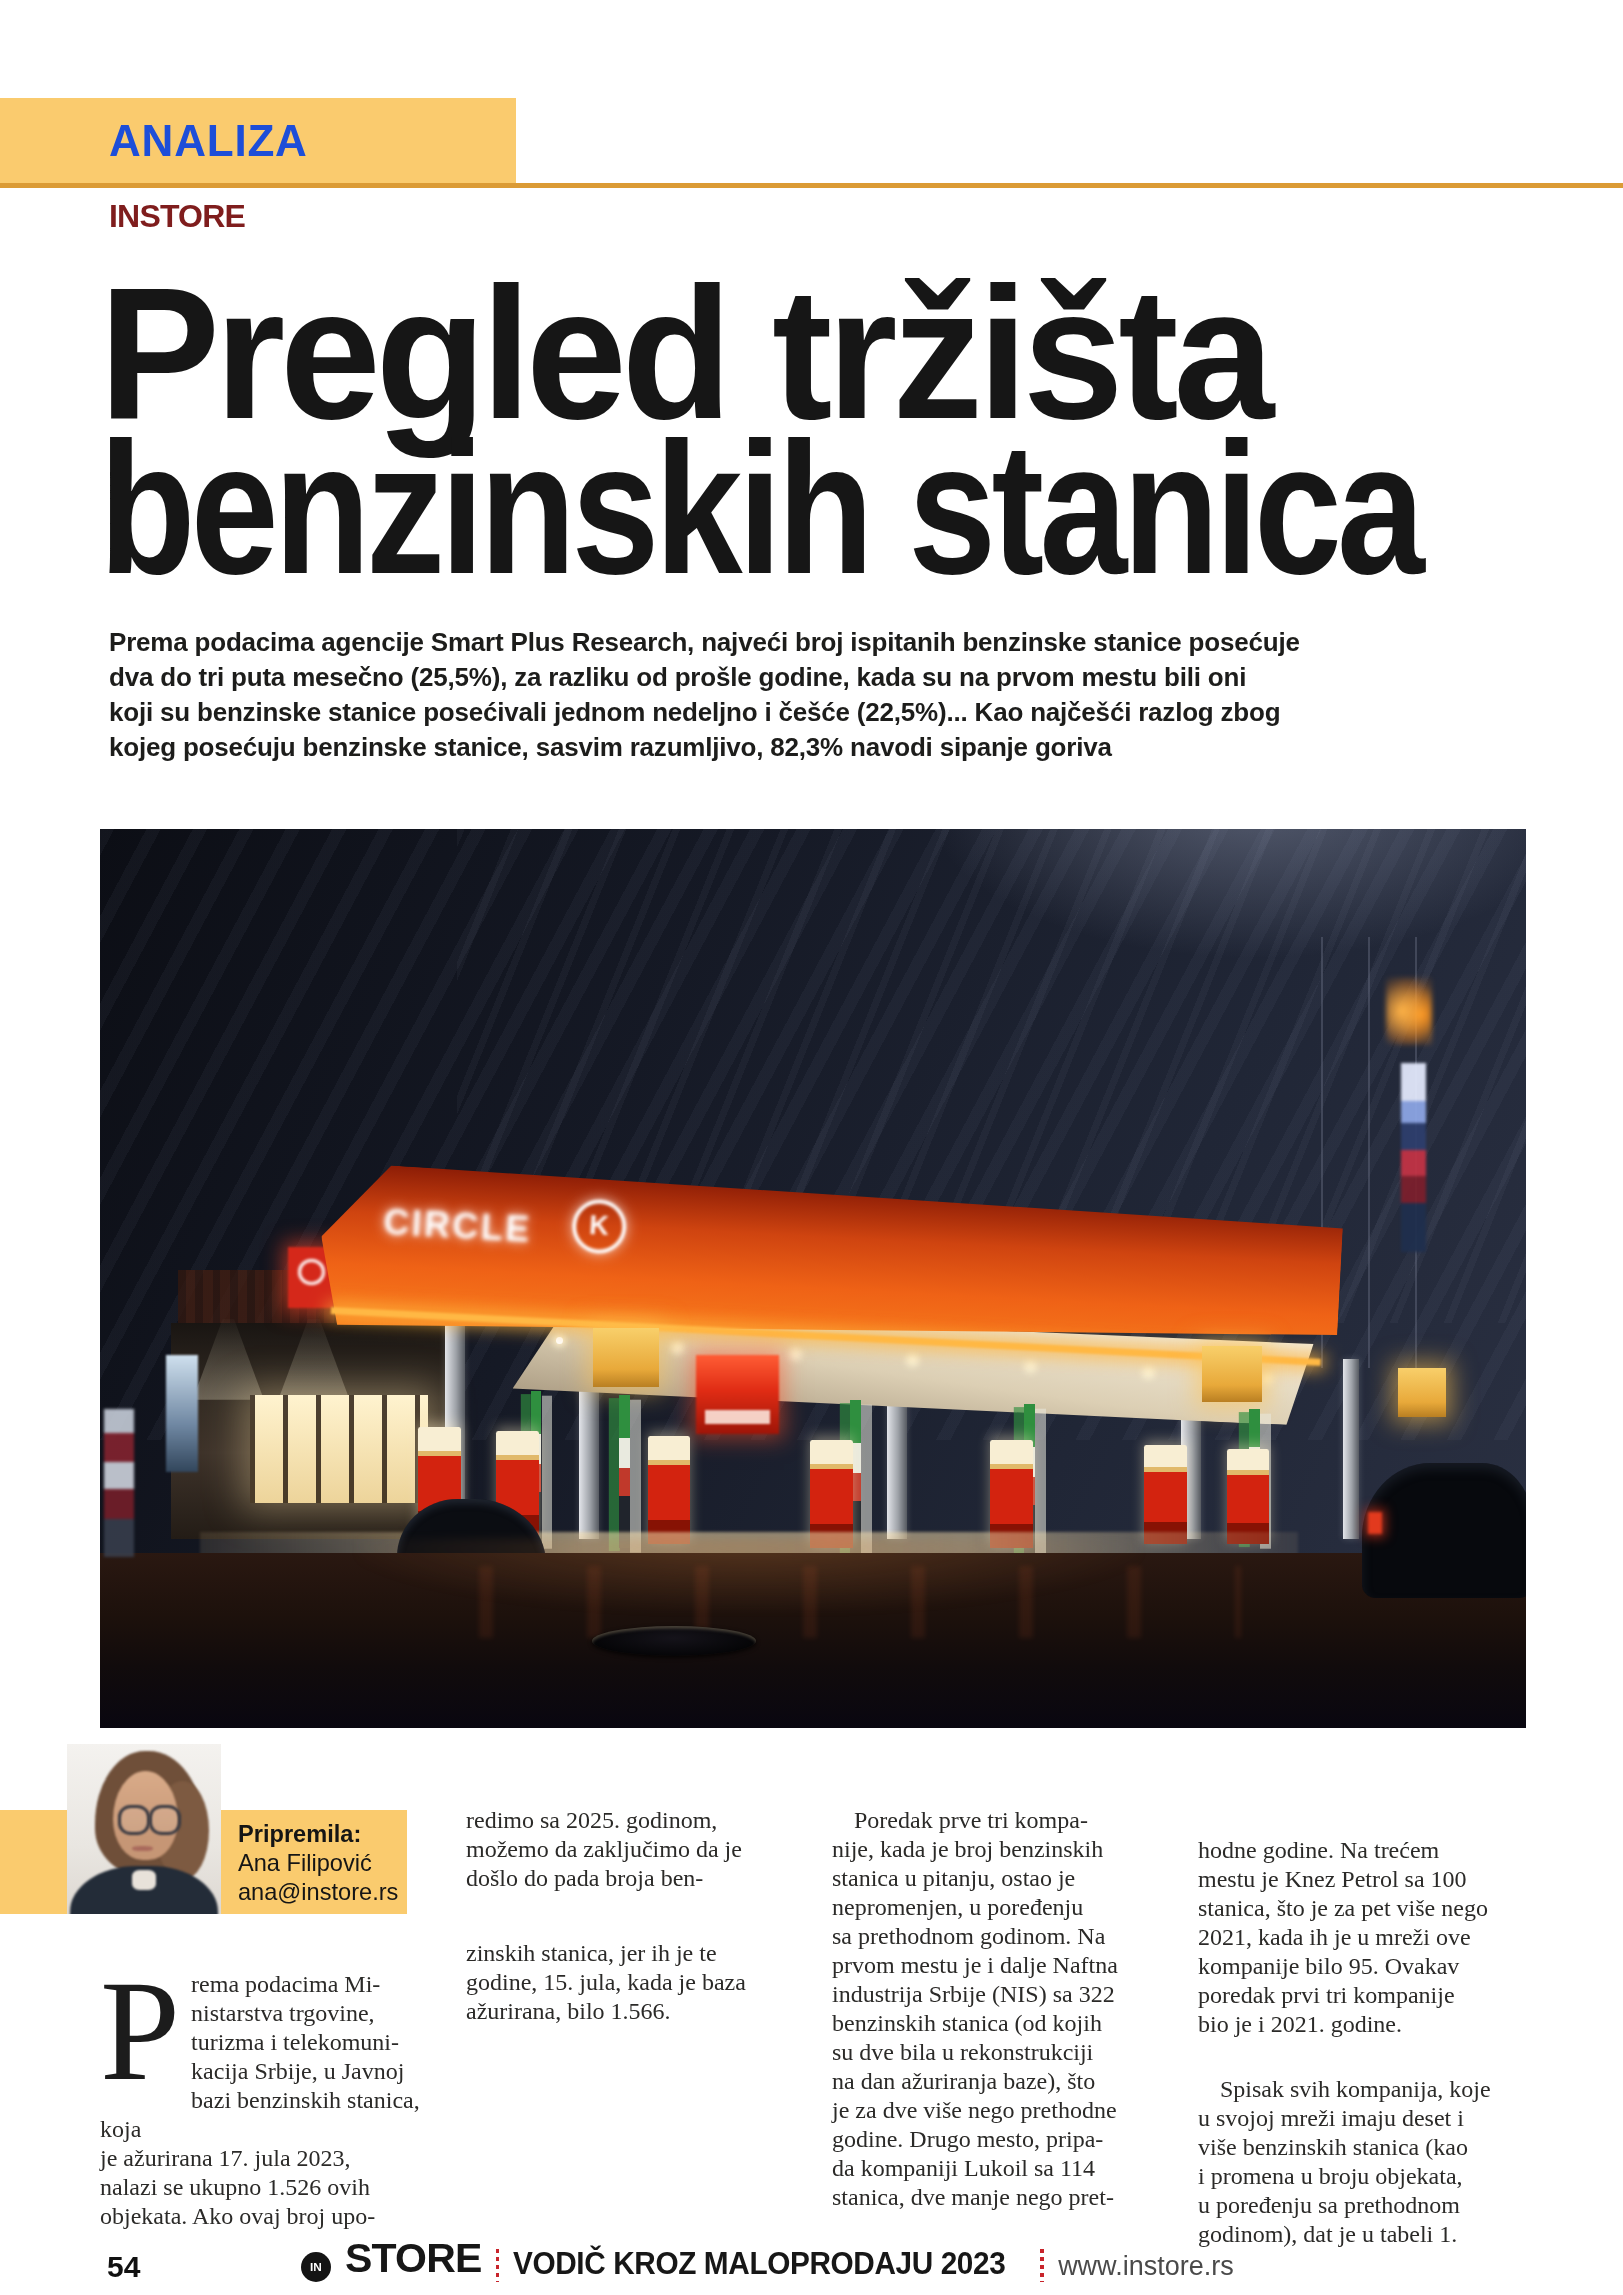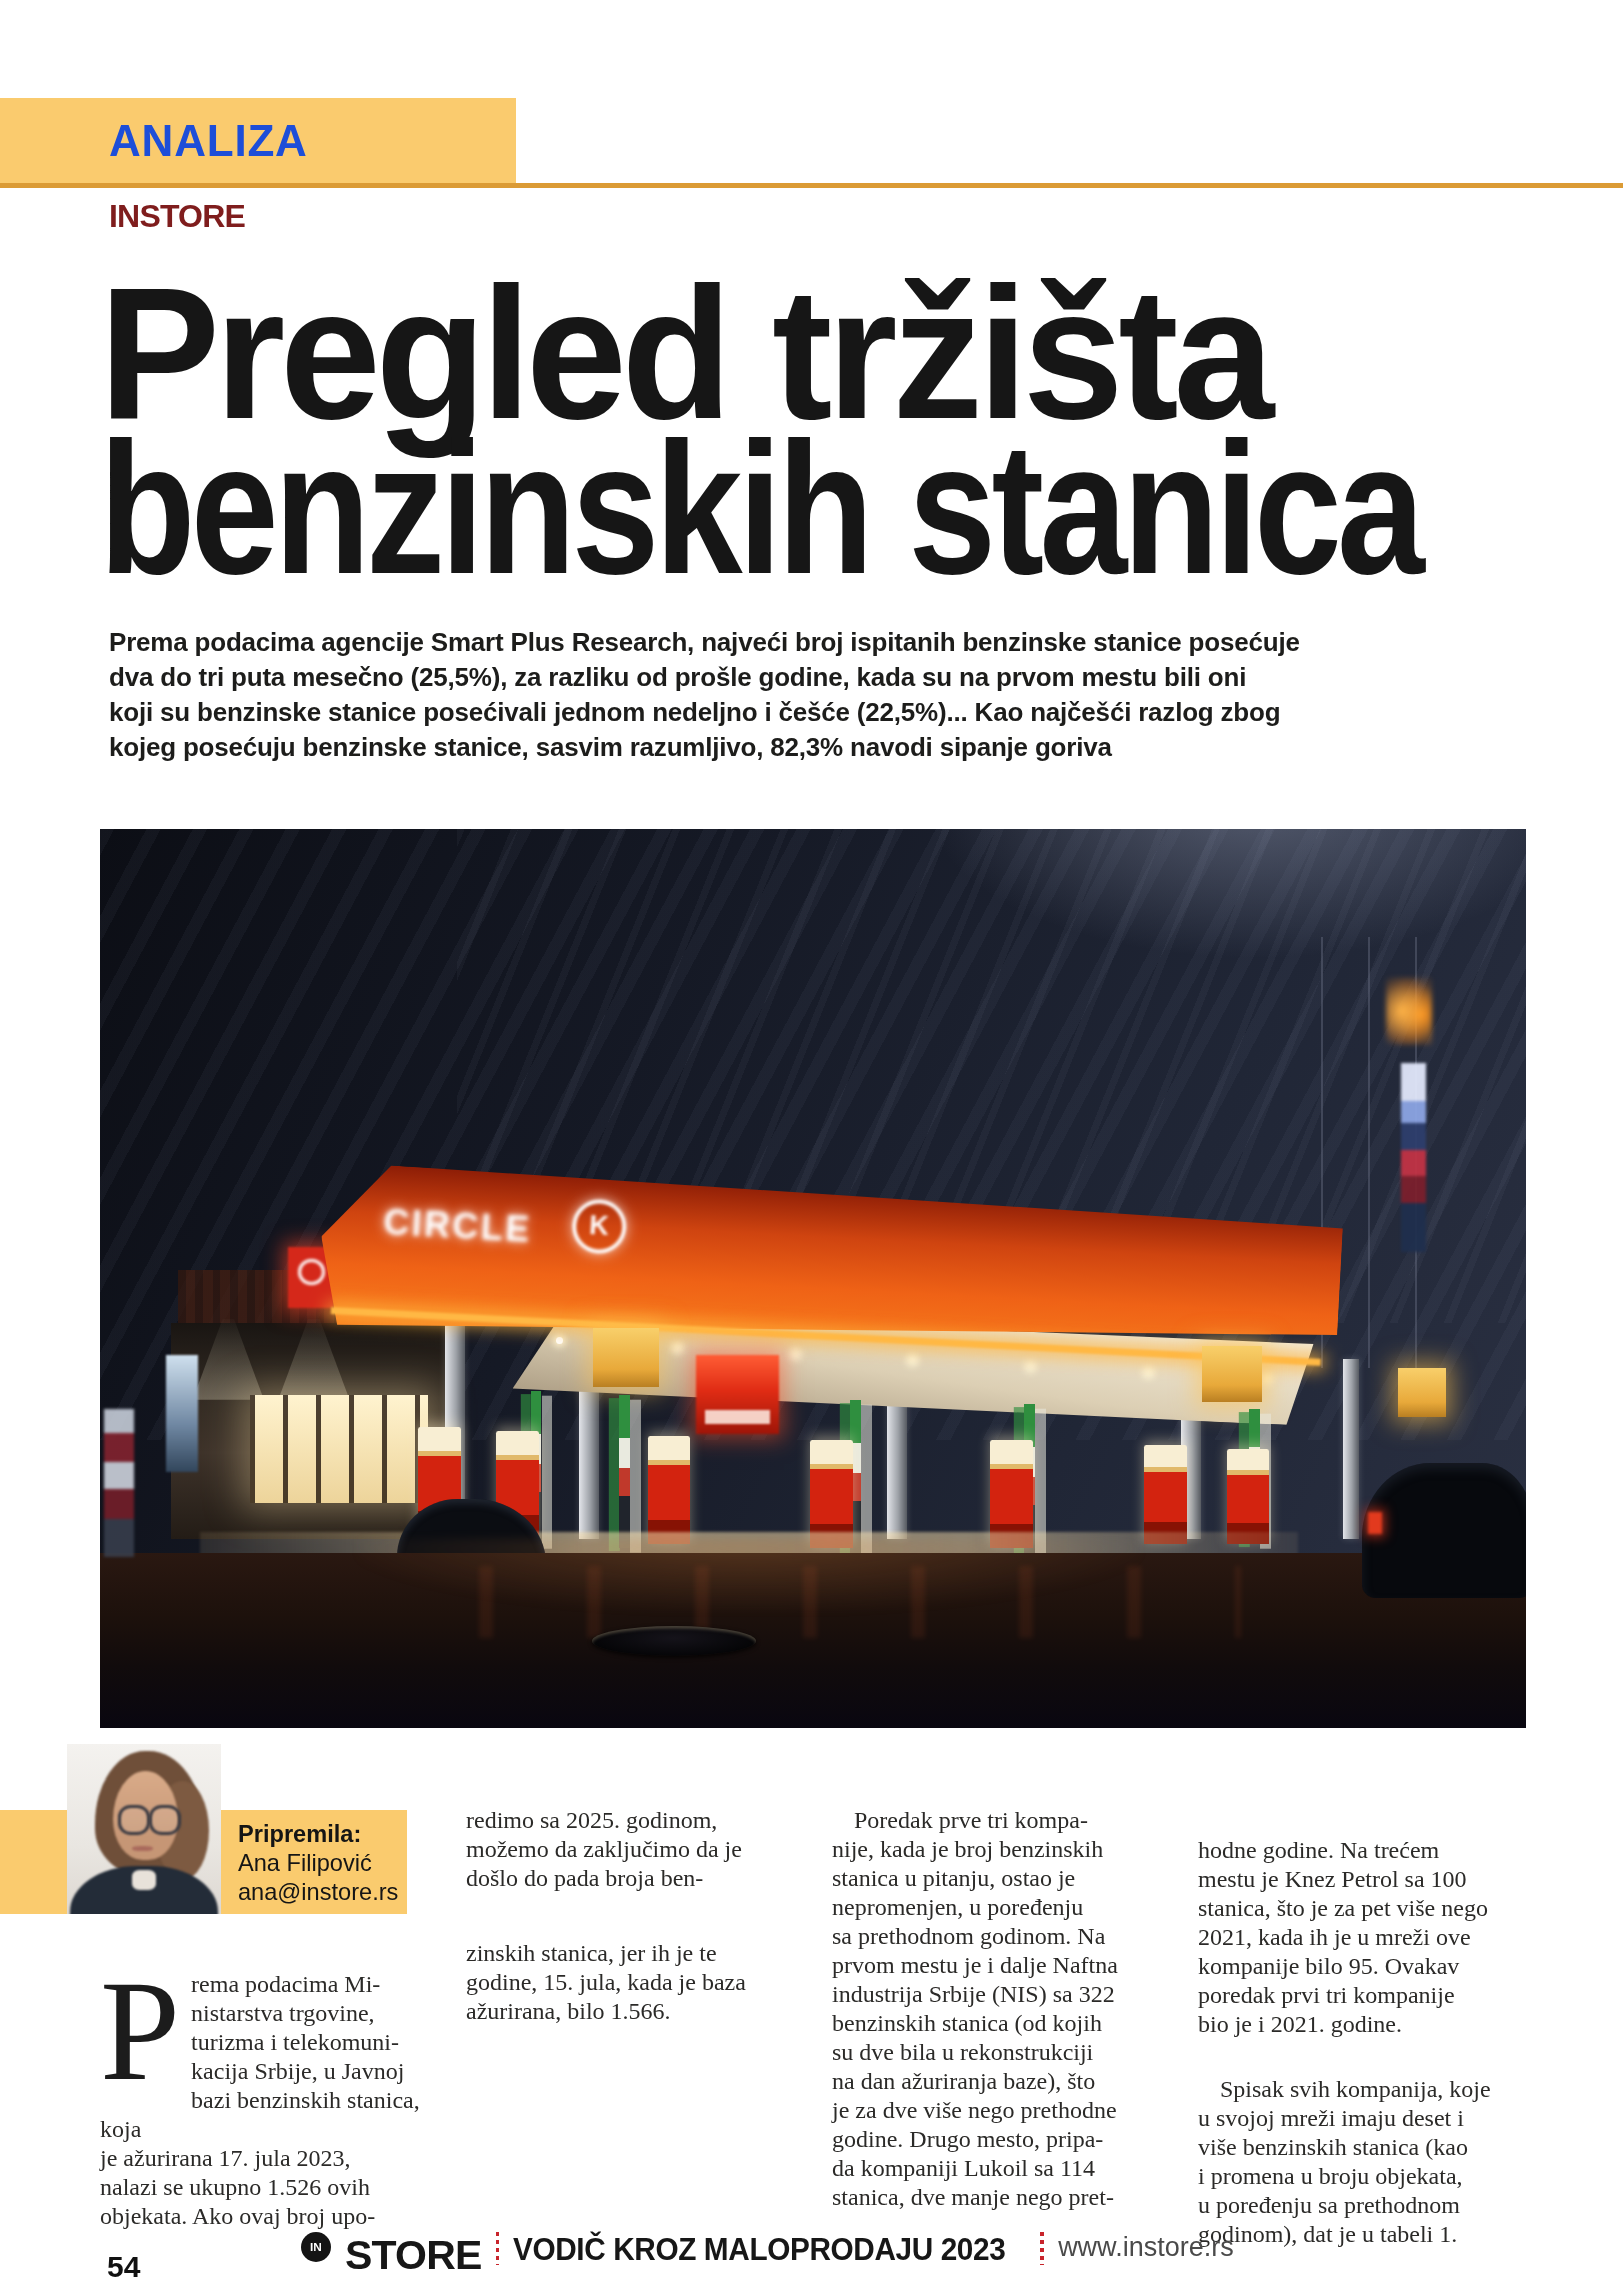--- a/index.html
+++ b/index.html
@@ -168,21 +168,21 @@
   .ministry-crest{position:absolute;left:9.4px;top:6.3px;filter:blur(0.5px);}
   .ministry-text{position:absolute;left:75px;top:20.4px;font-size:20.4px;line-height:26px;color:#5f5656;
       font-family:"Liberation Sans",sans-serif;filter:blur(0.5px);}
   .ministry-text .l1{color:#8a7b7b;font-weight:600;}
   .ministry-text .l23{font-weight:700;white-space:pre-line;}
   .col2-bottom{margin-top:46px !important;}
 
   
   .footer{position:absolute;left:0;top:2232px;width:1623px;height:50px;}
   .page-number{position:absolute;left:107px;top:6.3px;font-size:30px;font-weight:800;color:#111;margin-top:12px;}
-  .fgroup{position:absolute;left:301px;top:0;height:50px;display:flex;align-items:flex-start;gap:14px;}
+  .fgroup{position:absolute;left:301px;top:0;height:50px;display:flex;align-items:flex-end;gap:14px;}
   .in-circle{width:30px;height:30px;border-radius:50%;background:#141414;color:#fff;display:flex;
       align-items:center;justify-content:center;font-size:11.8px;font-weight:800;letter-spacing:0;}
   .store-word{font-size:41px;font-weight:800;color:#171717;letter-spacing:-0.8px;}
   .dotted-sep{width:3.9px;height:33px;
       background:repeating-linear-gradient(180deg,#C8242B 0 3.9px,rgba(0,0,0,0) 3.9px 7.9px);}
   .guide-title{font-size:31px;font-weight:800;color:#171717;letter-spacing:-0.4px;transform:scaleX(.96);transform-origin:0 50%;}
   .website{font-size:27px;color:#4a4a4a;}
 </style>
 </head>
 <body>

